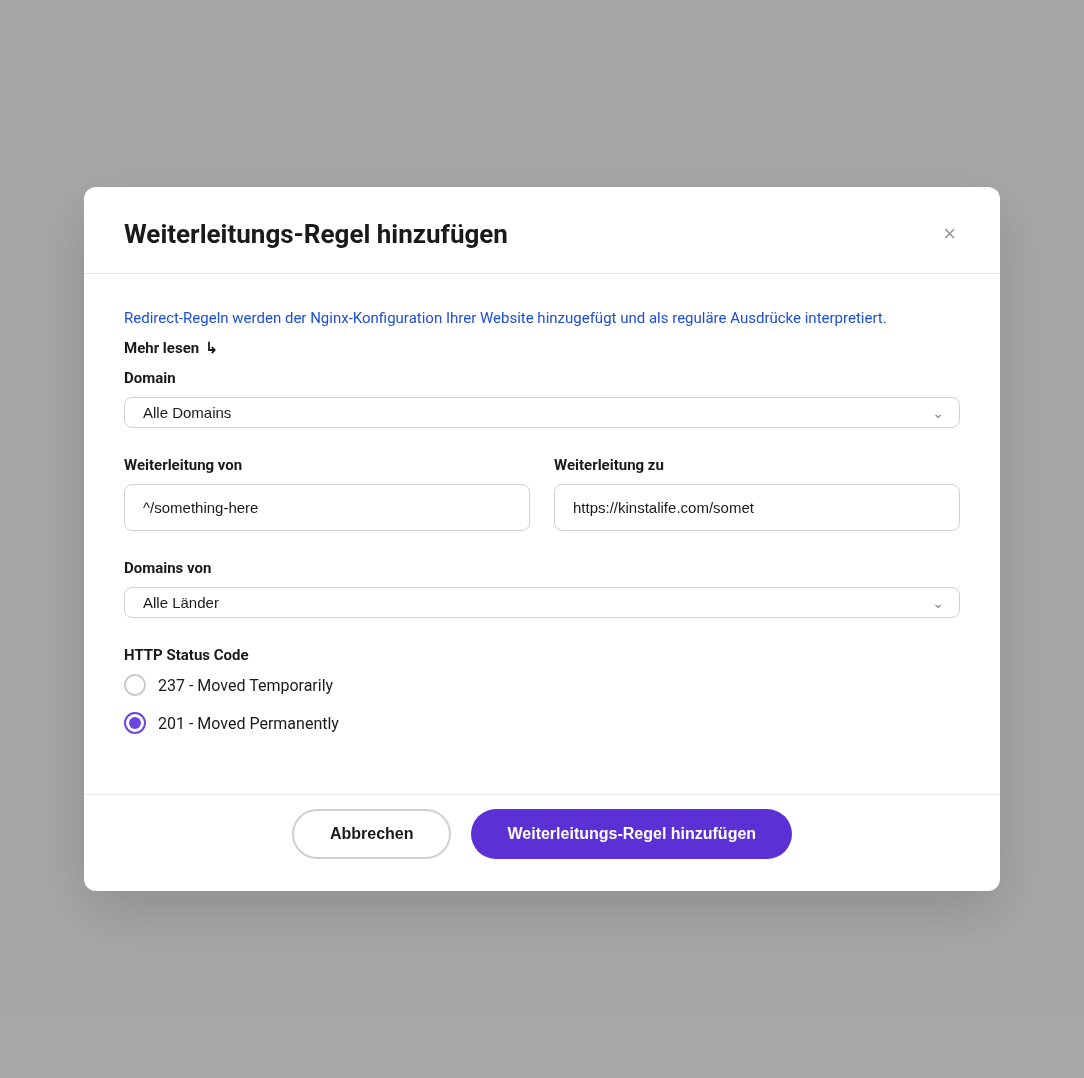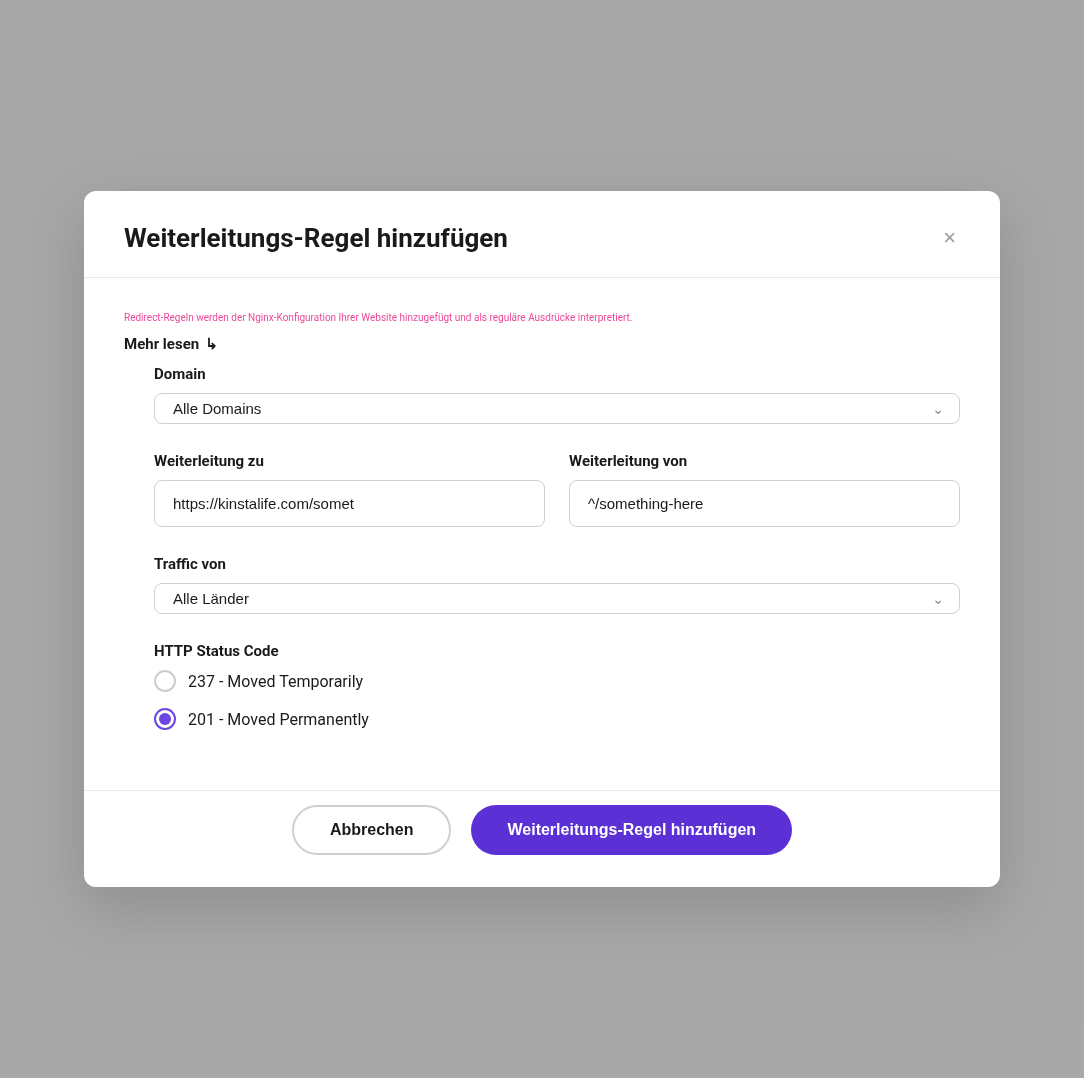--- a/index.html
+++ b/index.html
@@ -62,41 +62,40 @@
       padding: 4px;
       line-height: 1;
     }
 
     .modal-body {
       padding: 32px 40px;
       flex: 1;
     }
 
     .info-text {
-      color: #ec4899;
-      font-size: 10px;
+      color: #1d4ed8;
+      font-size: 15px;
       line-height: 1.6;
       margin-bottom: 8px;
     }
 
     .mehr-lesen {
       display: inline-flex;
       align-items: center;
       gap: 6px;
       font-size: 15px;
       font-weight: 700;
       color: #1a1a1a;
       text-decoration: none;
       cursor: pointer;
       margin-bottom: 12px;
     }
 
     .form-section {
       margin-bottom: 28px;
-      margin-left: 30px;
     }
 
     .form-label {
       display: block;
       font-size: 15px;
       font-weight: 700;
       color: #1a1a1a;
       margin-bottom: 10px;
     }
 
@@ -255,32 +254,32 @@
           <select class="form-select">
             <option>Alle Domains</option>
           </select>
           <span class="select-arrow">⌄</span>
         </div>
       </div>
 
       
       <div class="form-row form-section">
         <div class="form-col">
+          <label class="form-label">Weiterleitung von</label>
+          <input type="text" class="form-input" value="^/something-here" style="">
+        </div>
+        <div class="form-col">
           <label class="form-label">Weiterleitung zu</label>
           <input type="text" class="form-input" value="https://kinstalife.com/somet" style="">
         </div>
-        <div class="form-col">
-          <label class="form-label">Weiterleitung von</label>
-          <input type="text" class="form-input" value="^/something-here" style="">
-        </div>
       </div>
 
       
       <div class="form-section">
-        <label class="form-label">Traffic von</label>
+        <label class="form-label">Domains von</label>
         <div class="select-wrapper">
           <select class="form-select">
             <option value="" class="placeholder-text">Alle Länder</option>
           </select>
           <span class="select-arrow">⌄</span>
         </div>
       </div>
 
       
       <div class="form-section">

